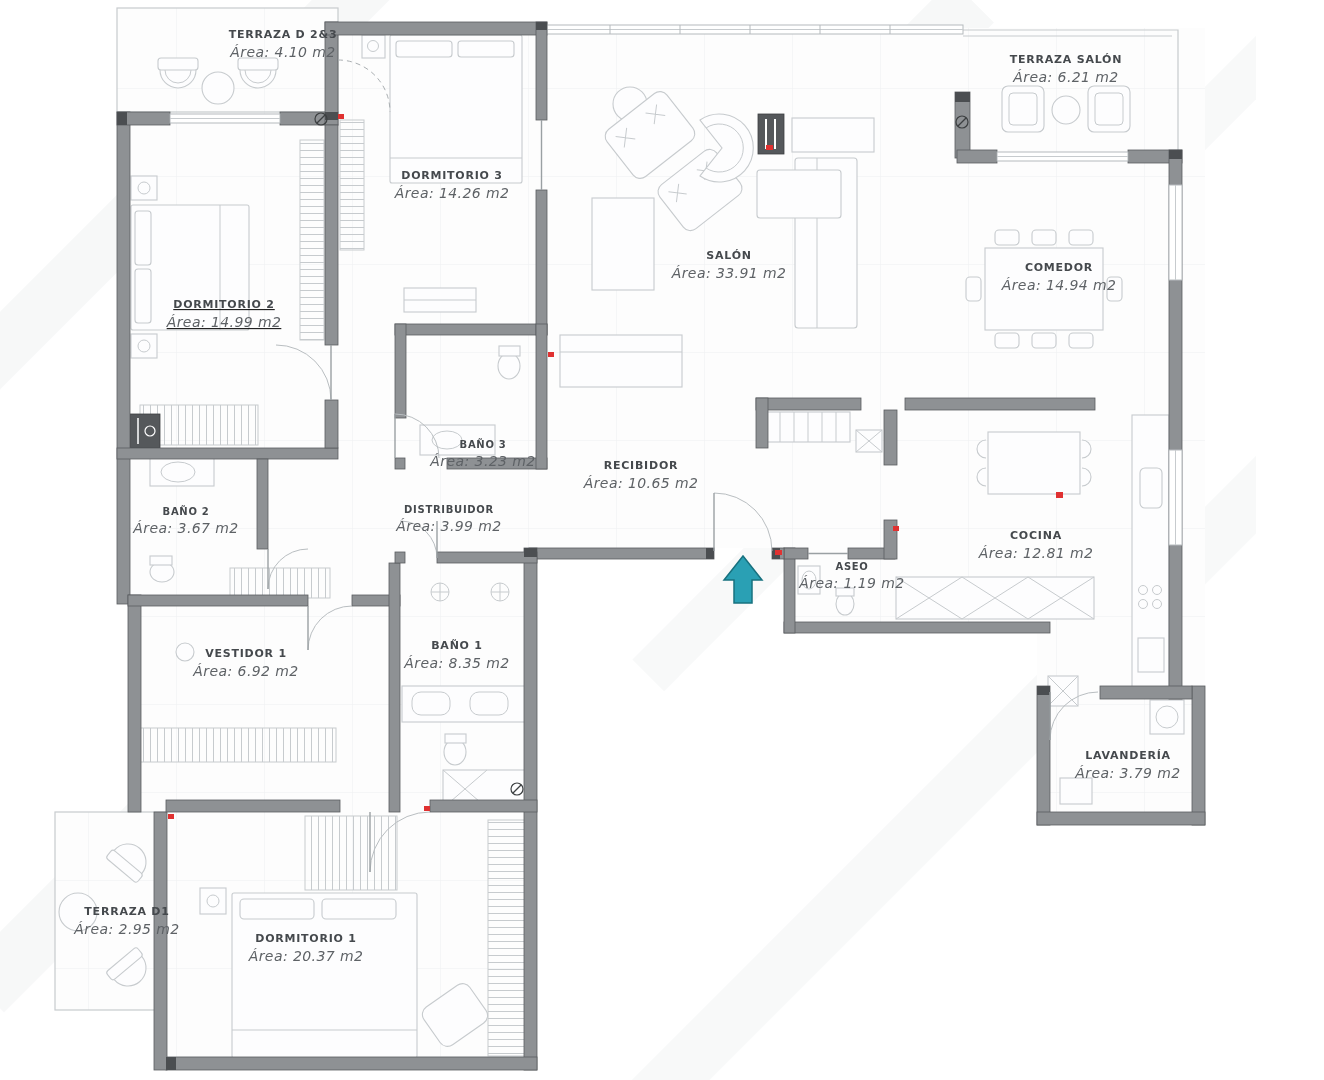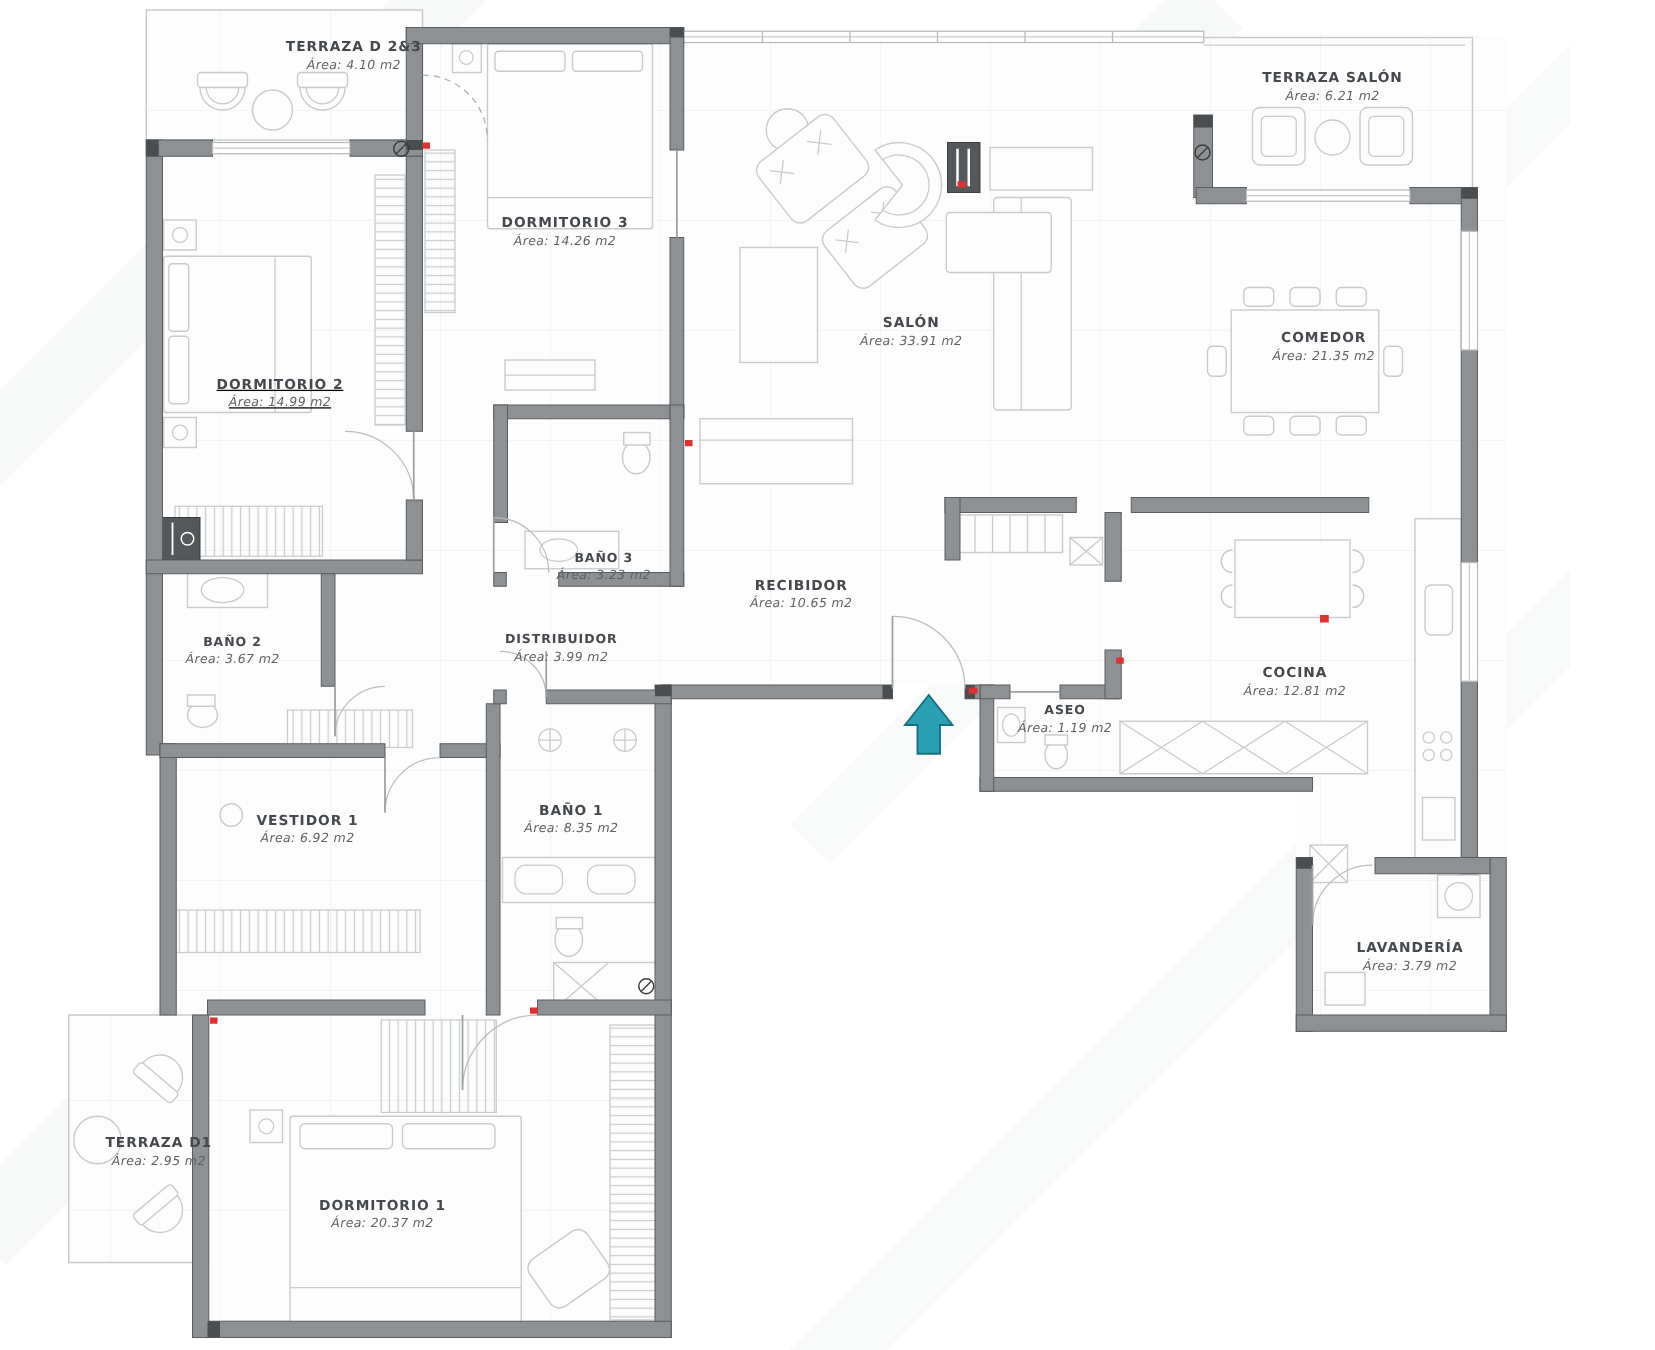--- a/index.html
+++ b/index.html
@@ -14,21 +14,21 @@
   .furl{fill:none;stroke:#c7cbce;stroke-width:1;}
   .door{fill:none;stroke:#b9bec1;stroke-width:1;}
   .leaf{stroke:#9aa0a3;stroke-width:1.4;}
   .dash{fill:none;stroke:#a9aeb1;stroke-width:1;stroke-dasharray:5 4;}
   .dark{fill:#55585b;stroke:#3c3f41;stroke-width:.8;}
   .sym{fill:none;stroke:#3c3f41;stroke-width:1.2;}
   .marker{fill:#e03131;}
   .room-label{position:absolute;transform:translate(-50%,-50%);text-align:center;
               pointer-events:none;white-space:nowrap;line-height:1.35;}
   .room-label .name{display:block;font-size:11px;font-weight:700;letter-spacing:.07em;color:#45494d;}
-  .room-label .area{display:block;font-size:10px;font-style:italic;color:#5e6266;letter-spacing:.03em;}
+  .room-label .area{display:block;font-size:14px;font-style:italic;color:#5e6266;letter-spacing:.03em;}
   .room-label.small .name{font-size:10px;}
 </style>
 </head>
 <body>
 
 <div class="stage">
 <svg width="1324" height="1080" viewBox="0 0 1324 1080">
   <defs>
     <pattern id="grid" width="88" height="88" patternUnits="userSpaceOnUse">
       <path d="M88,0 H0 V88" fill="none" stroke="#eef0f1" stroke-width="1"></path>
@@ -404,21 +404,21 @@
   <div class="room-label" style="left:729px;top:266px;text-align:center;">
       <span class="name">SALÓN</span>
       <span class="area">Área: 33.91 m2</span>
     </div>
   <div class="room-label" style="left:1066px;top:70px;">
       <span class="name">TERRAZA SALÓN</span>
       <span class="area">Área: 6.21 m2</span>
     </div>
   <div class="room-label" style="left:1059px;top:278px;">
       <span class="name">COMEDOR</span>
-      <span class="area">Área: 21.35 m2</span>
+      <span class="area">Área: 14.94 m2</span>
     </div>
   <div class="room-label small" style="left:483px;top:406px;margin-top:48px;">
       <span class="name">BAÑO 3</span>
       <span class="area">Área: 3.23 m2</span>
     </div>
   <div class="room-label" style="left:641px;top:476px;">
       <span class="name">RECIBIDOR</span>
       <span class="area">Área: 10.65 m2</span>
     </div>
   <div class="room-label small" style="left:186px;top:521px;">
@@ -446,17 +446,17 @@
       <span class="area">Área: 8.35 m2</span>
     </div>
   <div class="room-label" style="left:1128px;top:766px;">
       <span class="name">LAVANDERÍA</span>
       <span class="area">Área: 3.79 m2</span>
     </div>
   <div class="room-label" style="left:127px;top:922px;">
       <span class="name">TERRAZA D1</span>
       <span class="area">Área: 2.95 m2</span>
     </div>
-  <div class="room-label" style="left:306px;top:972px;">
+  <div class="room-label" style="left:306px;top:949px;">
       <span class="name">DORMITORIO 1</span>
       <span class="area">Área: 20.37 m2</span>
     </div>
 </div>
 
 </body></html>

